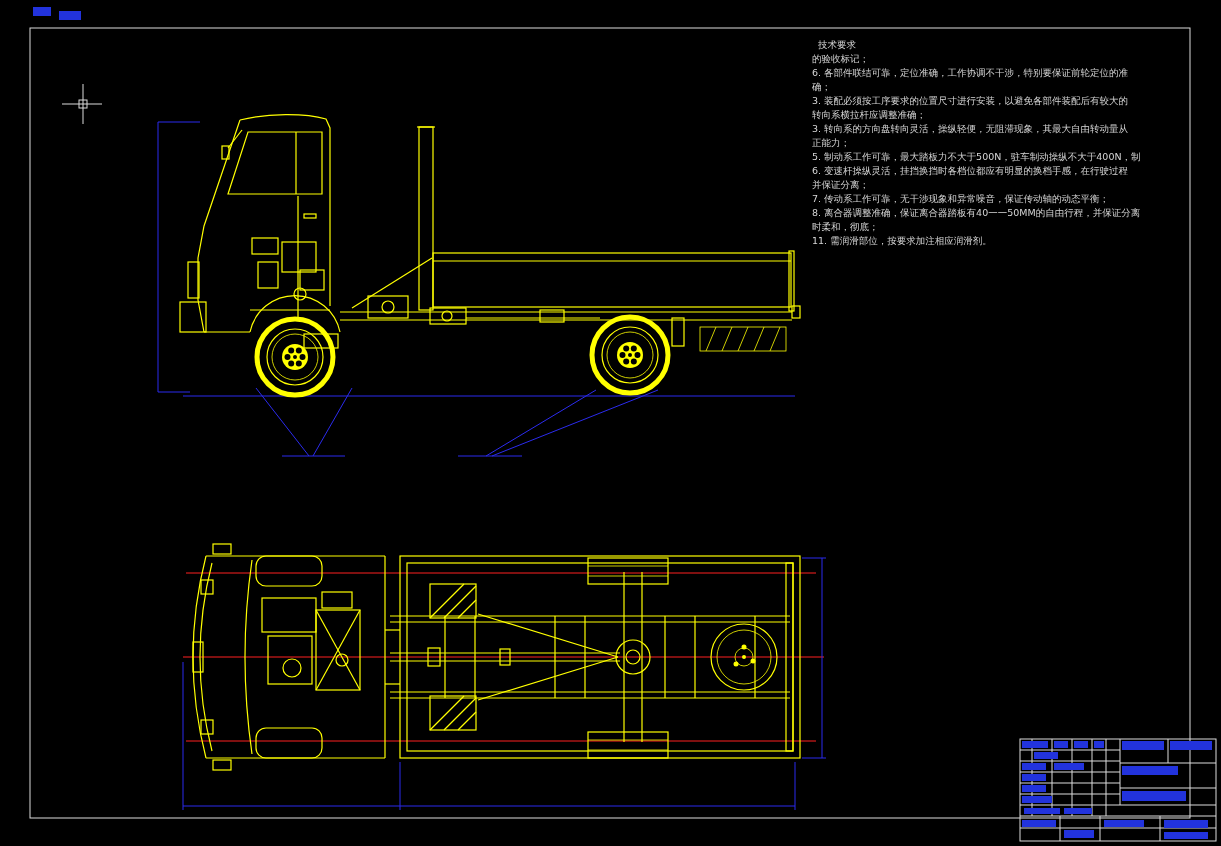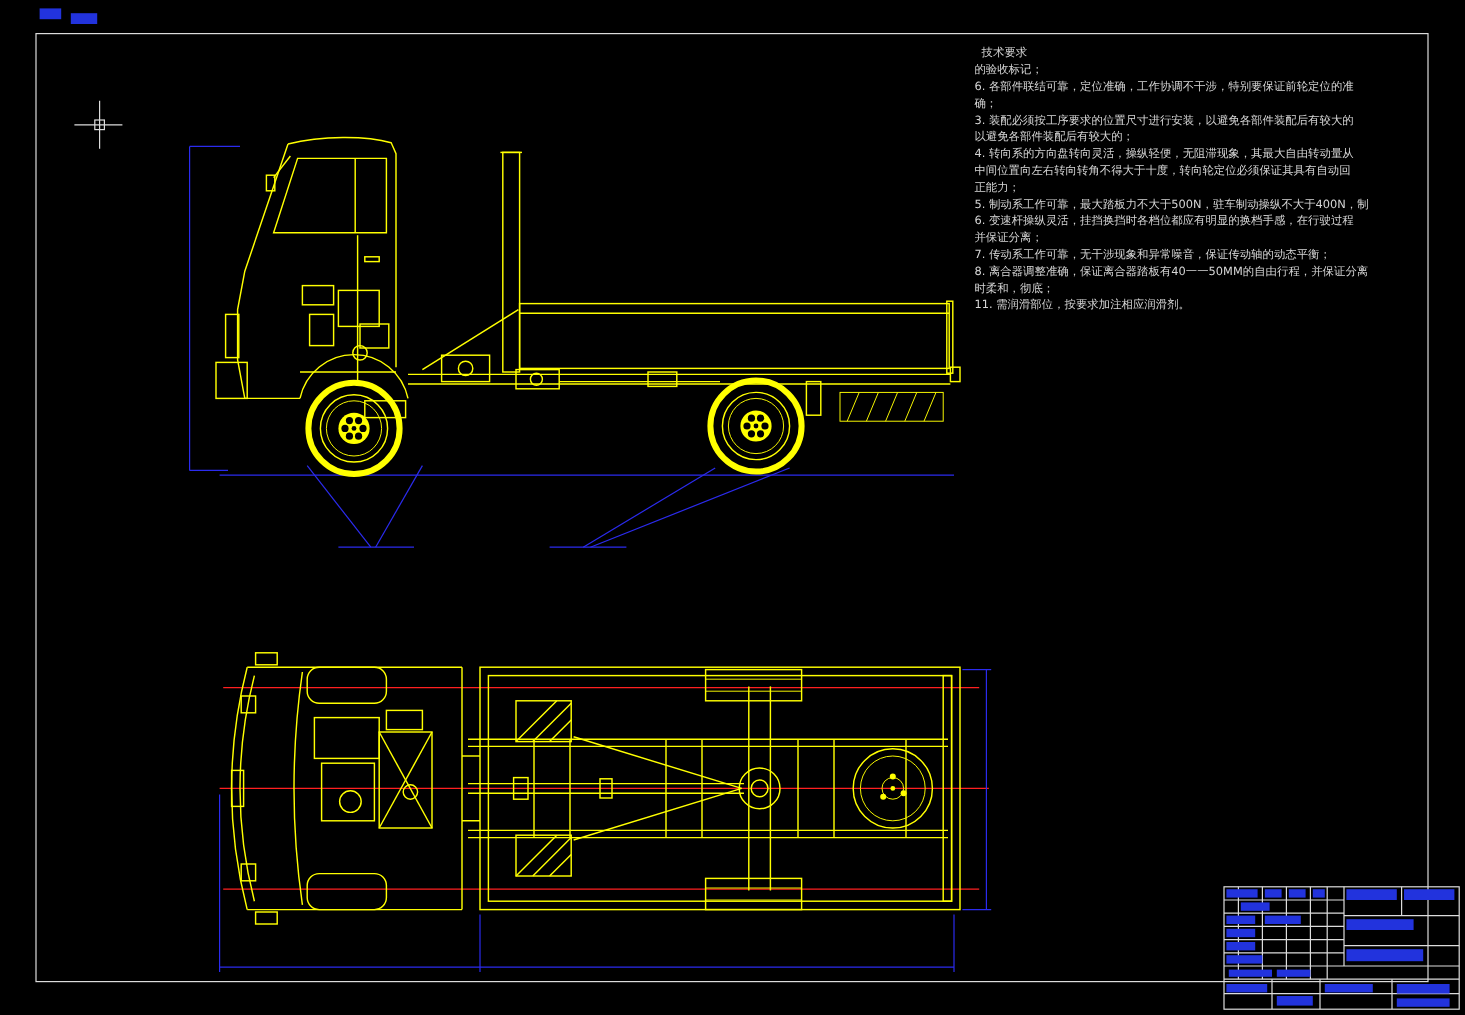--- a/index.html
+++ b/index.html
@@ -287,23 +287,22 @@
   </g>
 </svg>
 
   <div class="tech">
     <div class="tr-title">技术要求</div>
     <div>
         <div class="tr-line">的验收标记；</div>
         <div class="tr-line">6. 各部件联结可靠，定位准确，工作协调不干涉，特别要保证前轮定位的准</div>
         <div class="tr-line">确；</div>
         <div class="tr-line">3. 装配必须按工序要求的位置尺寸进行安装，以避免各部件装配后有较大的</div>
-        <div class="tr-line">以避免各部件装配后有较大的；</div>
-        <div class="tr-line">4. 转向系的方向盘转向灵活，操纵轻便，无阻滞现象，其最大自由转动量从</div>
-        <div class="tr-line">中间位置向左右转向转角不得大于十度，转向轮定位必须保证其具有自动回</div>
+        <div class="tr-line">转向系横拉杆应调整准确；</div>
+        <div class="tr-line">3. 转向系的方向盘转向灵活，操纵轻便，无阻滞现象，其最大自由转动量从</div>
         <div class="tr-line">正能力；</div>
         <div class="tr-line">5. 制动系工作可靠，最大踏板力不大于500N，驻车制动操纵不大于400N，制</div>
         <div class="tr-line">6. 变速杆操纵灵活，挂挡换挡时各档位都应有明显的换档手感，在行驶过程</div>
         <div class="tr-line">并保证分离；</div>
         <div class="tr-line">7. 传动系工作可靠，无干涉现象和异常噪音，保证传动轴的动态平衡；</div>
         <div class="tr-line">8. 离合器调整准确，保证离合器踏板有40一一50MM的自由行程，并保证分离</div>
         <div class="tr-line">时柔和，彻底；</div>
         <div class="tr-line">11. 需润滑部位，按要求加注相应润滑剂。</div>
       </div>
   </div>

